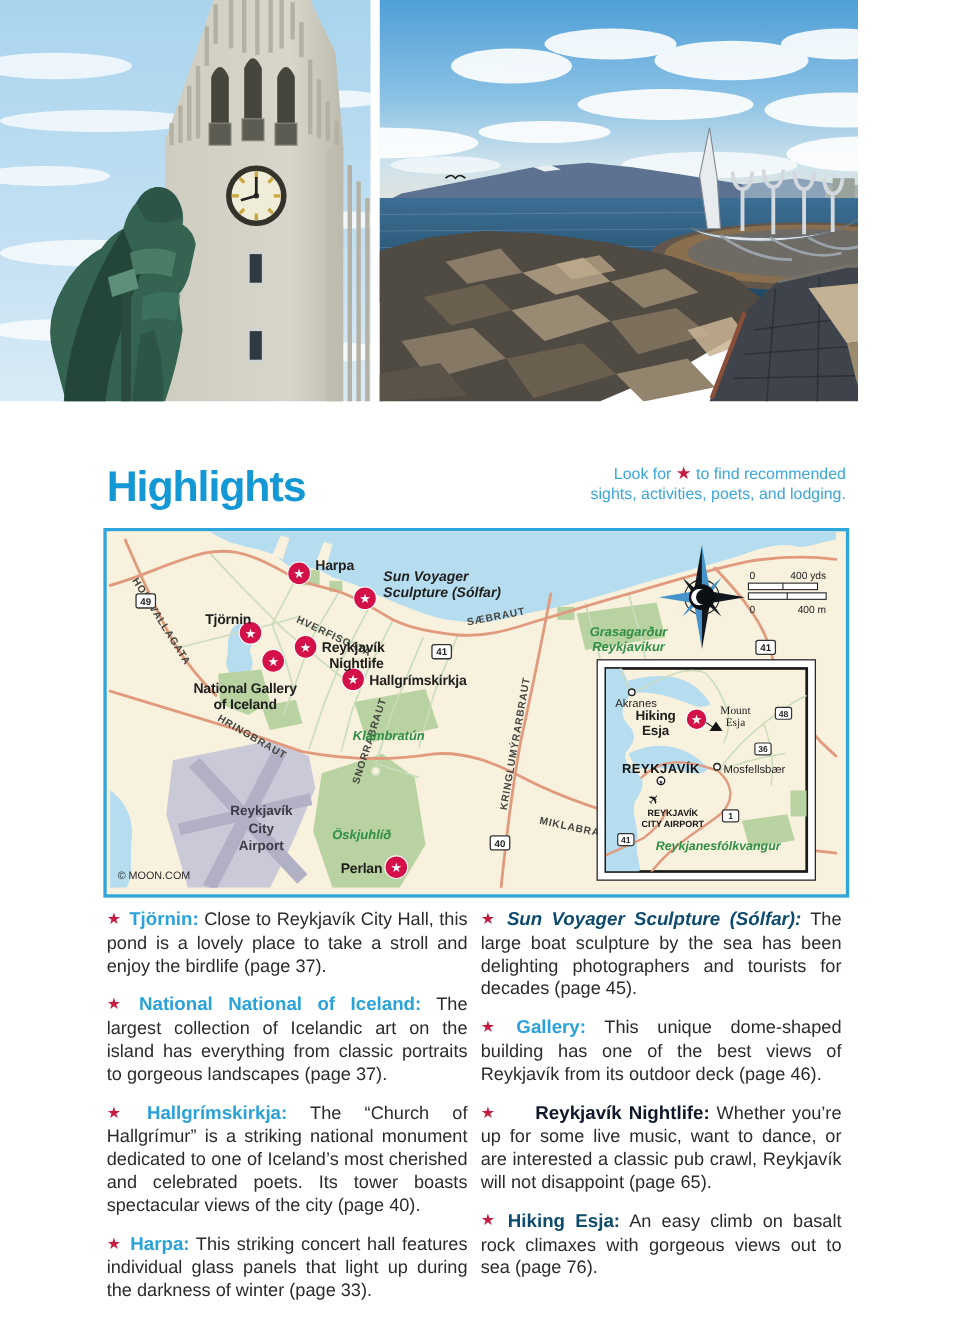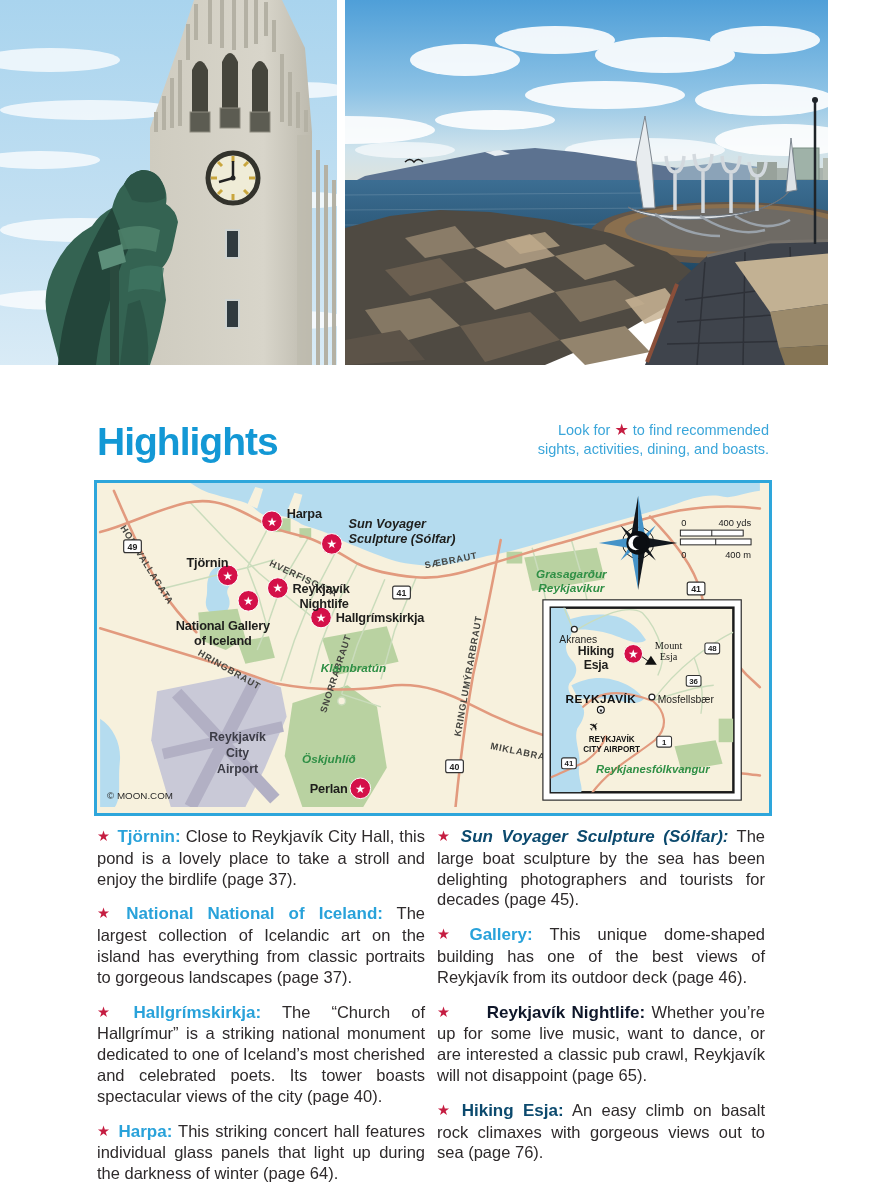--- a/index.html
+++ b/index.html
@@ -1,17 +1,17 @@
 <!DOCTYPE html>
 <html><head>
 <meta charset="utf-8">
 <style>
   html,body{margin:0;padding:0;background:#fff;}
   .page{position:relative;width:780px;height:1200px;background:#fff;overflow:hidden;
-        font-family:"Liberation Sans",sans-serif;padding-left:48px;}
+        font-family:"Liberation Sans",sans-serif;}
   .stripe{position:absolute;left:843px;top:0;width:33px;height:1200px;border-left:2px solid #f4e6d6;}
   .photo{position:absolute;top:0;display:block;}
   .photo-left{left:0;}
   .photo-right{left:345px;}
   .header{position:absolute;left:97px;top:420px;width:672px;display:flex;
           justify-content:space-between;align-items:flex-end;}
   .title{font-size:39px;font-weight:bold;letter-spacing:-1px;margin:0;line-height:1;}
   .note{text-align:right;font-size:14.5px;line-height:19px;padding-bottom:2px;margin-left:16px;}
   .note .sym{font-size:16px;}
   .mapwrap{position:absolute;left:94px;top:480px;width:672px;height:330px;
@@ -243,21 +243,21 @@
   </svg>
 
   <div class="stripe" style="background: rgb(221, 122, 94);"></div>
 
   <div class="header">
     <h1 class="title" style="color: rgb(19, 152, 213);">Highlights</h1>
     <div class="note" style="color: rgb(59, 166, 218);">
       <span><span>Look for</span>
         <span class="sym" style="color: rgb(197, 29, 65);">★</span>
         <span>to find recommended</span></span><br>
-      <span>sights, activities, dining, and boasts.</span>
+      <span>sights, activities, poets, and lodging.</span>
     </div>
   </div>
 
   <div class="mapwrap">
   <svg width="666" height="324" viewBox="0 0 672 330">
     <defs>
       <clipPath id="insetClip">
             <rect x="459" y="127" width="186" height="188"></rect>
           </clipPath>
     </defs>
@@ -496,21 +496,21 @@
       </g>
     </g>
   </svg>
   </div>
 
   <div class="cols">
     <div class="col">
       <p class="hl"><span class="hl-star sym" style="color: rgb(197, 29, 65);">★</span><span class="hl-head" style="color: rgb(41, 162, 218);">Tjörnin:</span> <span>Close to Reykjavík City Hall, this pond is a lovely place to take a stroll and enjoy the birdlife (page 37).</span></p>
       <p class="hl"><span class="hl-star sym" style="color: rgb(197, 29, 65);">★</span><span class="hl-head" style="color: rgb(41, 162, 218);">National National of Iceland:</span> <span>The largest collection of Icelandic art on the island has everything from classic portraits to gorgeous landscapes (page 37).</span></p>
       <p class="hl"><span class="hl-star sym" style="color: rgb(197, 29, 65);">★</span><span class="hl-head" style="color: rgb(41, 162, 218);">Hallgrímskirkja:</span> <span>The “Church of Hallgrímur” is a striking national monument dedicated to one of Iceland’s most cherished and celebrated poets. Its tower boasts spectacular views of the city (page 40).</span></p>
-      <p class="hl"><span class="hl-star sym" style="color: rgb(197, 29, 65);">★</span><span class="hl-head" style="color: rgb(41, 162, 218);">Harpa:</span> <span>This striking concert hall features individual glass panels that light up during the darkness of winter (page 64).</span></p>
+      <p class="hl"><span class="hl-star sym" style="color: rgb(197, 29, 65);">★</span><span class="hl-head" style="color: rgb(41, 162, 218);">Harpa:</span> <span>This striking concert hall features individual glass panels that light up during the darkness of winter (page 33).</span></p>
     </div>
     <div class="col">
       <p class="hl"><span class="hl-star sym" style="color: rgb(197, 29, 65);">★</span><span class="hl-head it" style="color: #0c4a6e;">Sun Voyager Sculpture (Sólfar):</span> <span>The large boat sculpture by the sea has been delighting photographers and tourists for decades (page 45).</span></p>
       <p class="hl"><span class="hl-star sym" style="color: rgb(197, 29, 65);">★</span><span class="hl-head" style="color: rgb(41, 162, 218);">Gallery:</span> <span>This unique dome-shaped building has one of the best views of Reykjavík from its outdoor deck (page 46).</span></p>
       <p class="hl"><span class="hl-star sym" style="color: rgb(197, 29, 65);">★</span><span class="hl-head" style="color: #0f172a; margin-left: 28px;">Reykjavík Nightlife:</span> <span>Whether you’re up for some live music, want to dance, or are interested a classic pub crawl, Reykjavík will not disappoint (page 65).</span></p>
       <p class="hl"><span class="hl-star sym" style="color: rgb(197, 29, 65);">★</span><span class="hl-head" style="color: #0c4a6e;">Hiking Esja:</span> <span>An easy climb on basalt rock climaxes with gorgeous views out to sea (page 76).</span></p>
     </div>
   </div>
 
 </div>

